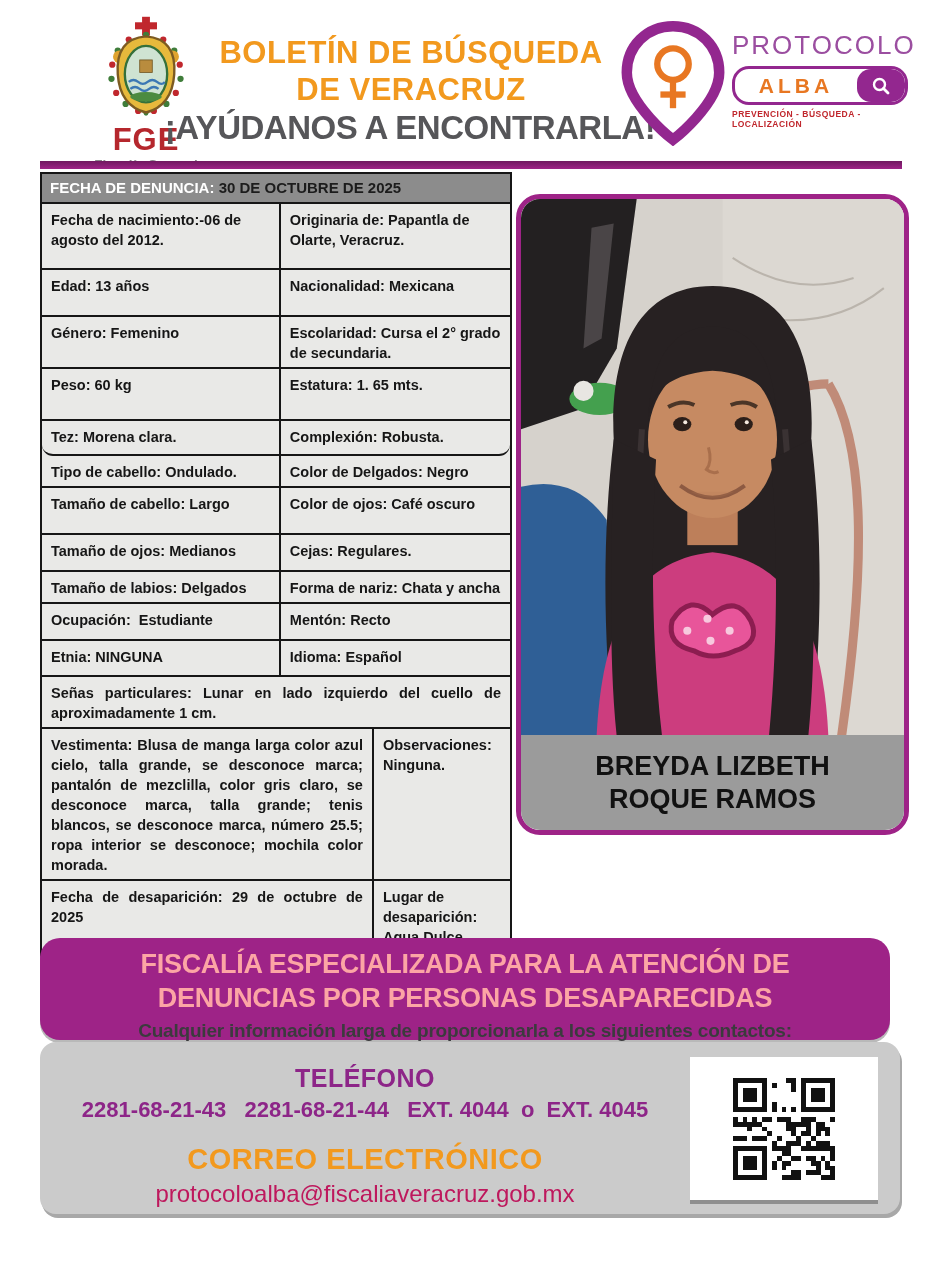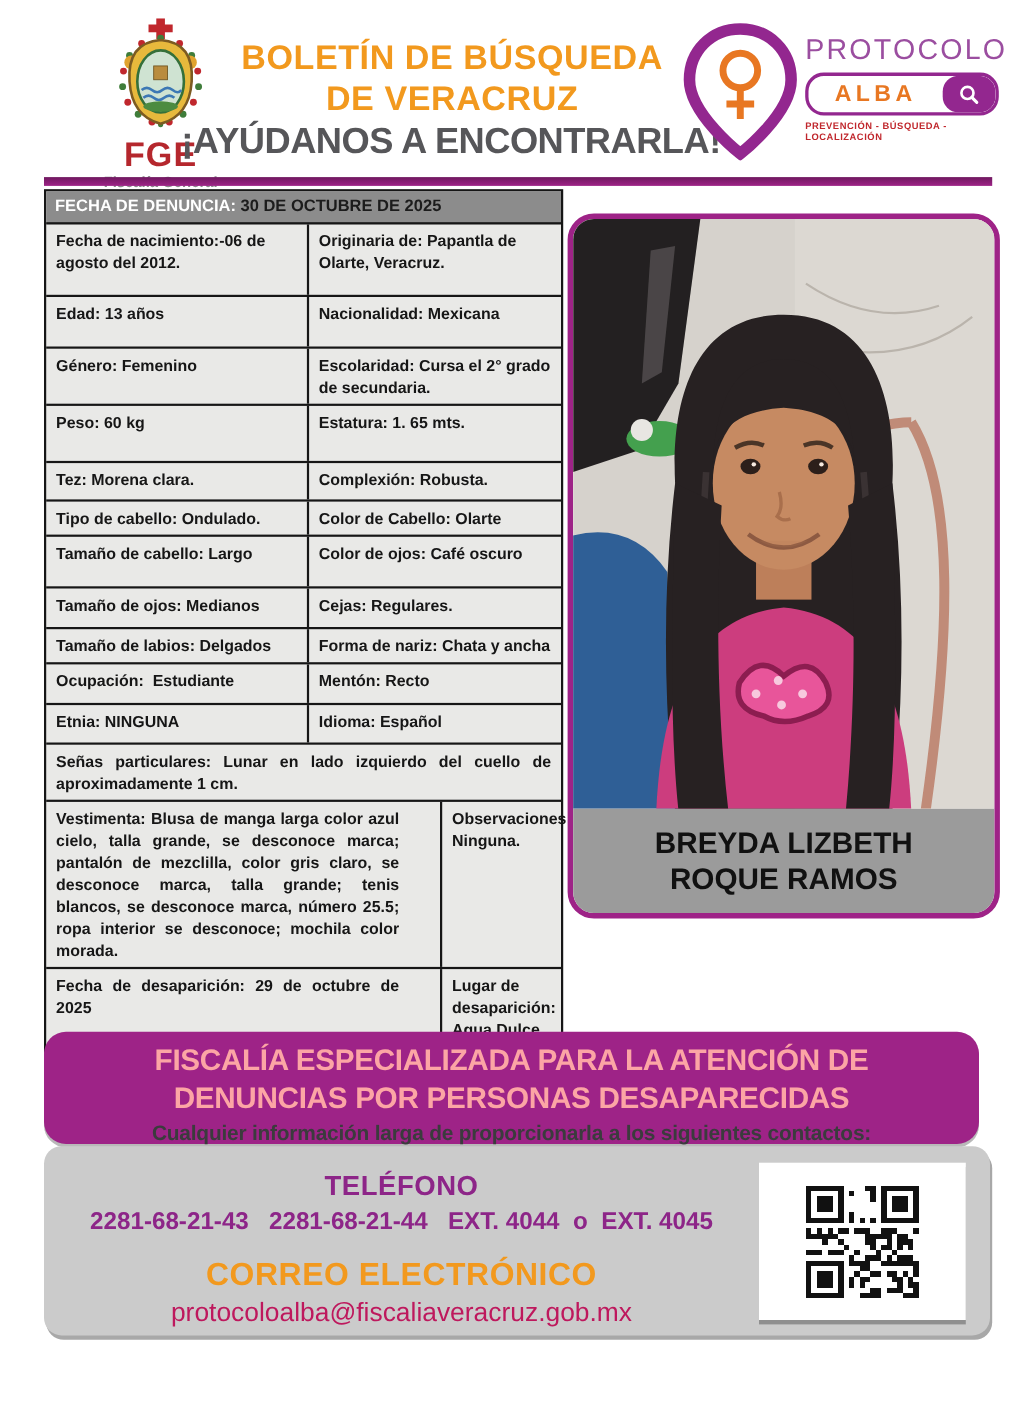--- a/index.html
+++ b/index.html
@@ -31,21 +31,21 @@
   
   .info-table{position:absolute;left:40px;top:172px;width:472px;border:2px solid #161616;
               background:#e9e9e7;box-sizing:border-box;}
   .t-header{background:#8c8c8c;border-bottom:2px solid #161616;padding:5px 8px;
             font-size:15px;font-weight:bold;min-height:18px;}
   .t-header .lbl{color:#ffffff;}
   .t-header .val{color:#1c1c1c;}
   .t-row{display:grid;border-bottom:2px solid #161616;}
   .t-row:last-child{border-bottom:none;}
   .t-row.half{grid-template-columns:50.6% 49.4%;}
-  .t-row.wide{grid-template-columns:70.5% 29.5%;gap:28px;}
+  .t-row.wide{grid-template-columns:70.5% 29.5%;}
   .t-row.full{grid-template-columns:100%;}
   .t-cell{padding:6px 9px 4px 9px;font-size:14.5px;font-weight:bold;color:#161616;
           line-height:1.38;white-space:pre-wrap;box-sizing:border-box;}
   .t-row .t-cell + .t-cell{border-left:2px solid #161616;}
   .t-row.full .t-cell, .t-row.wide .t-cell:first-child{text-align:justify;}
 
   
   .photo-card{position:absolute;left:516px;top:194px;width:393px;height:641px;
               border:5px solid #9e2387;border-radius:24px;overflow:hidden;background:#fff;
               box-sizing:border-box;}
@@ -155,27 +155,27 @@
           <div class="t-cell">Nacionalidad: Mexicana</div>
         </div>
         <div class="t-row half" style="min-height: 46px;">
           <div class="t-cell">Género: Femenino</div>
           <div class="t-cell">Escolaridad: Cursa el 2° grado de secundaria.</div>
         </div>
         <div class="t-row half" style="min-height: 50px;">
           <div class="t-cell">Peso: 60 kg</div>
           <div class="t-cell">Estatura: 1. 65 mts.</div>
         </div>
-        <div class="t-row half" style="min-height: 33px;">
+        <div class="t-row half" style="min-height: 33px; border-radius: 11px;">
           <div class="t-cell">Tez: Morena clara.</div>
           <div class="t-cell">Complexión: Robusta.</div>
         </div>
         <div class="t-row half" style="min-height: 27px;">
           <div class="t-cell">Tipo de cabello: Ondulado.</div>
-          <div class="t-cell">Color de Cabello: Olarte</div>
+          <div class="t-cell">Color de Delgados: Negro</div>
         </div>
         <div class="t-row half" style="min-height: 45px;">
           <div class="t-cell">Tamaño de cabello: Largo</div>
           <div class="t-cell">Color de ojos: Café oscuro</div>
         </div>
         <div class="t-row half" style="min-height: 35px;">
           <div class="t-cell">Tamaño de ojos: Medianos</div>
           <div class="t-cell">Cejas: Regulares.</div>
         </div>
         <div class="t-row half" style="min-height: 27px;">

